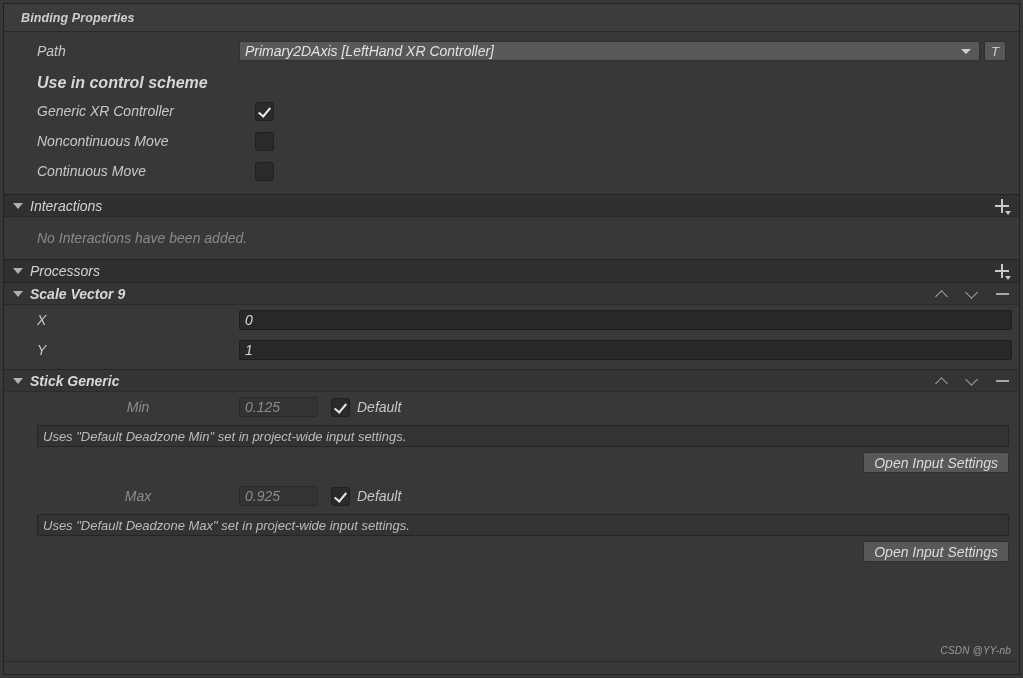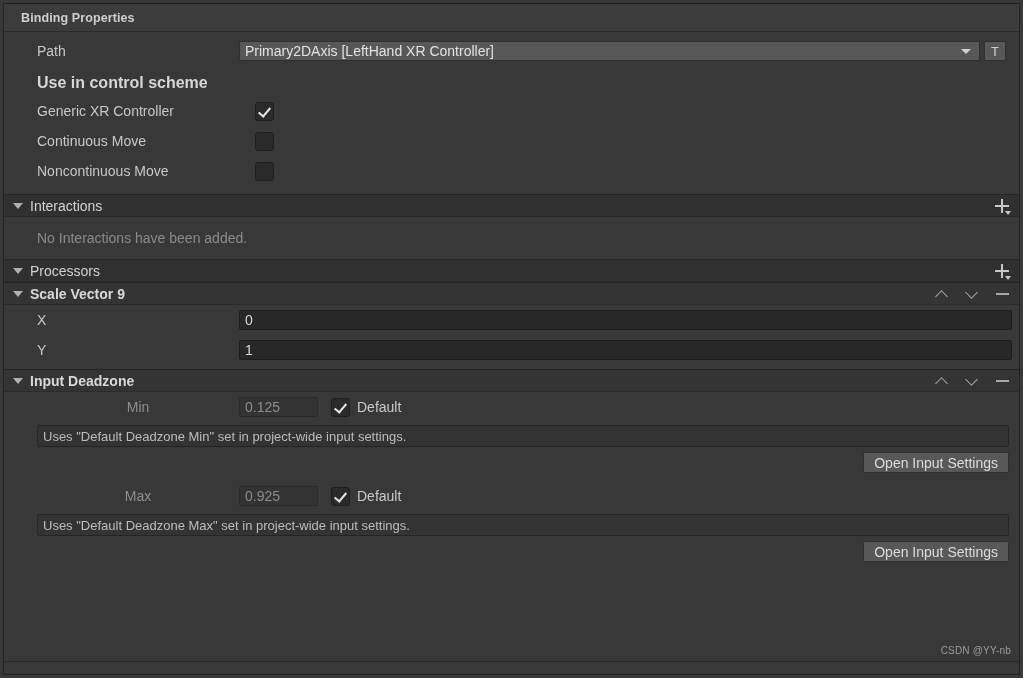--- a/index.html
+++ b/index.html
@@ -18,20 +18,21 @@
   }
 
   
   .window {
     position: absolute;
     left: 0; top: 0;
     width: 1023px;
     height: 678px;
     background: #383838;
     box-sizing: border-box;
+    font-style: italic;
   }
   .win-inner {
     position: absolute;
     left: 3px; top: 3px;
     width: 1017px;
     height: 672px;
     background: #383838;
     border: 1px solid #232323;
     box-sizing: border-box;
     overflow: hidden;
@@ -416,25 +417,25 @@
       <div class="t-button">T</div>
     </div>
 
     <div class="scheme-title">Use in control scheme</div>
 
     <div class="scheme-row">
       <span class="lbl">Generic XR Controller</span>
       <span class="cb checked"></span>
     </div>
     <div class="scheme-row">
+      <span class="lbl">Noncontinuous Move</span>
+      <span class="cb"></span>
+    </div>
+    <div class="scheme-row">
       <span class="lbl">Continuous Move</span>
-      <span class="cb"></span>
-    </div>
-    <div class="scheme-row">
-      <span class="lbl">Noncontinuous Move</span>
       <span class="cb"></span>
     </div>
 
     <div class="spacer-sm"></div>
 
     <div class="section-header">
       <span class="foldout-tri"></span>
       <span class="section-title">Interactions</span>
       <span class="hdr-right">
         <span class="icon-btn">
@@ -480,21 +481,21 @@
     </div>
     <div class="vec-row">
       <span class="lbl">Y</span>
       <div class="num-field wide">1</div>
     </div>
 
     <div class="spacer-xs"></div>
 
     <div class="section-header sub">
       <span class="foldout-tri"></span>
-      <span class="section-title bold">Input Deadzone</span>
+      <span class="section-title bold">Stick Generic</span>
       <span class="hdr-right">
         <span class="icon-btn">
             <span class="chev up"></span>
           </span>
         <span class="icon-btn">
             <span class="chev down"></span>
           </span>
         <span class="icon-btn">
             <span class="minus-icon"></span>
           </span>

